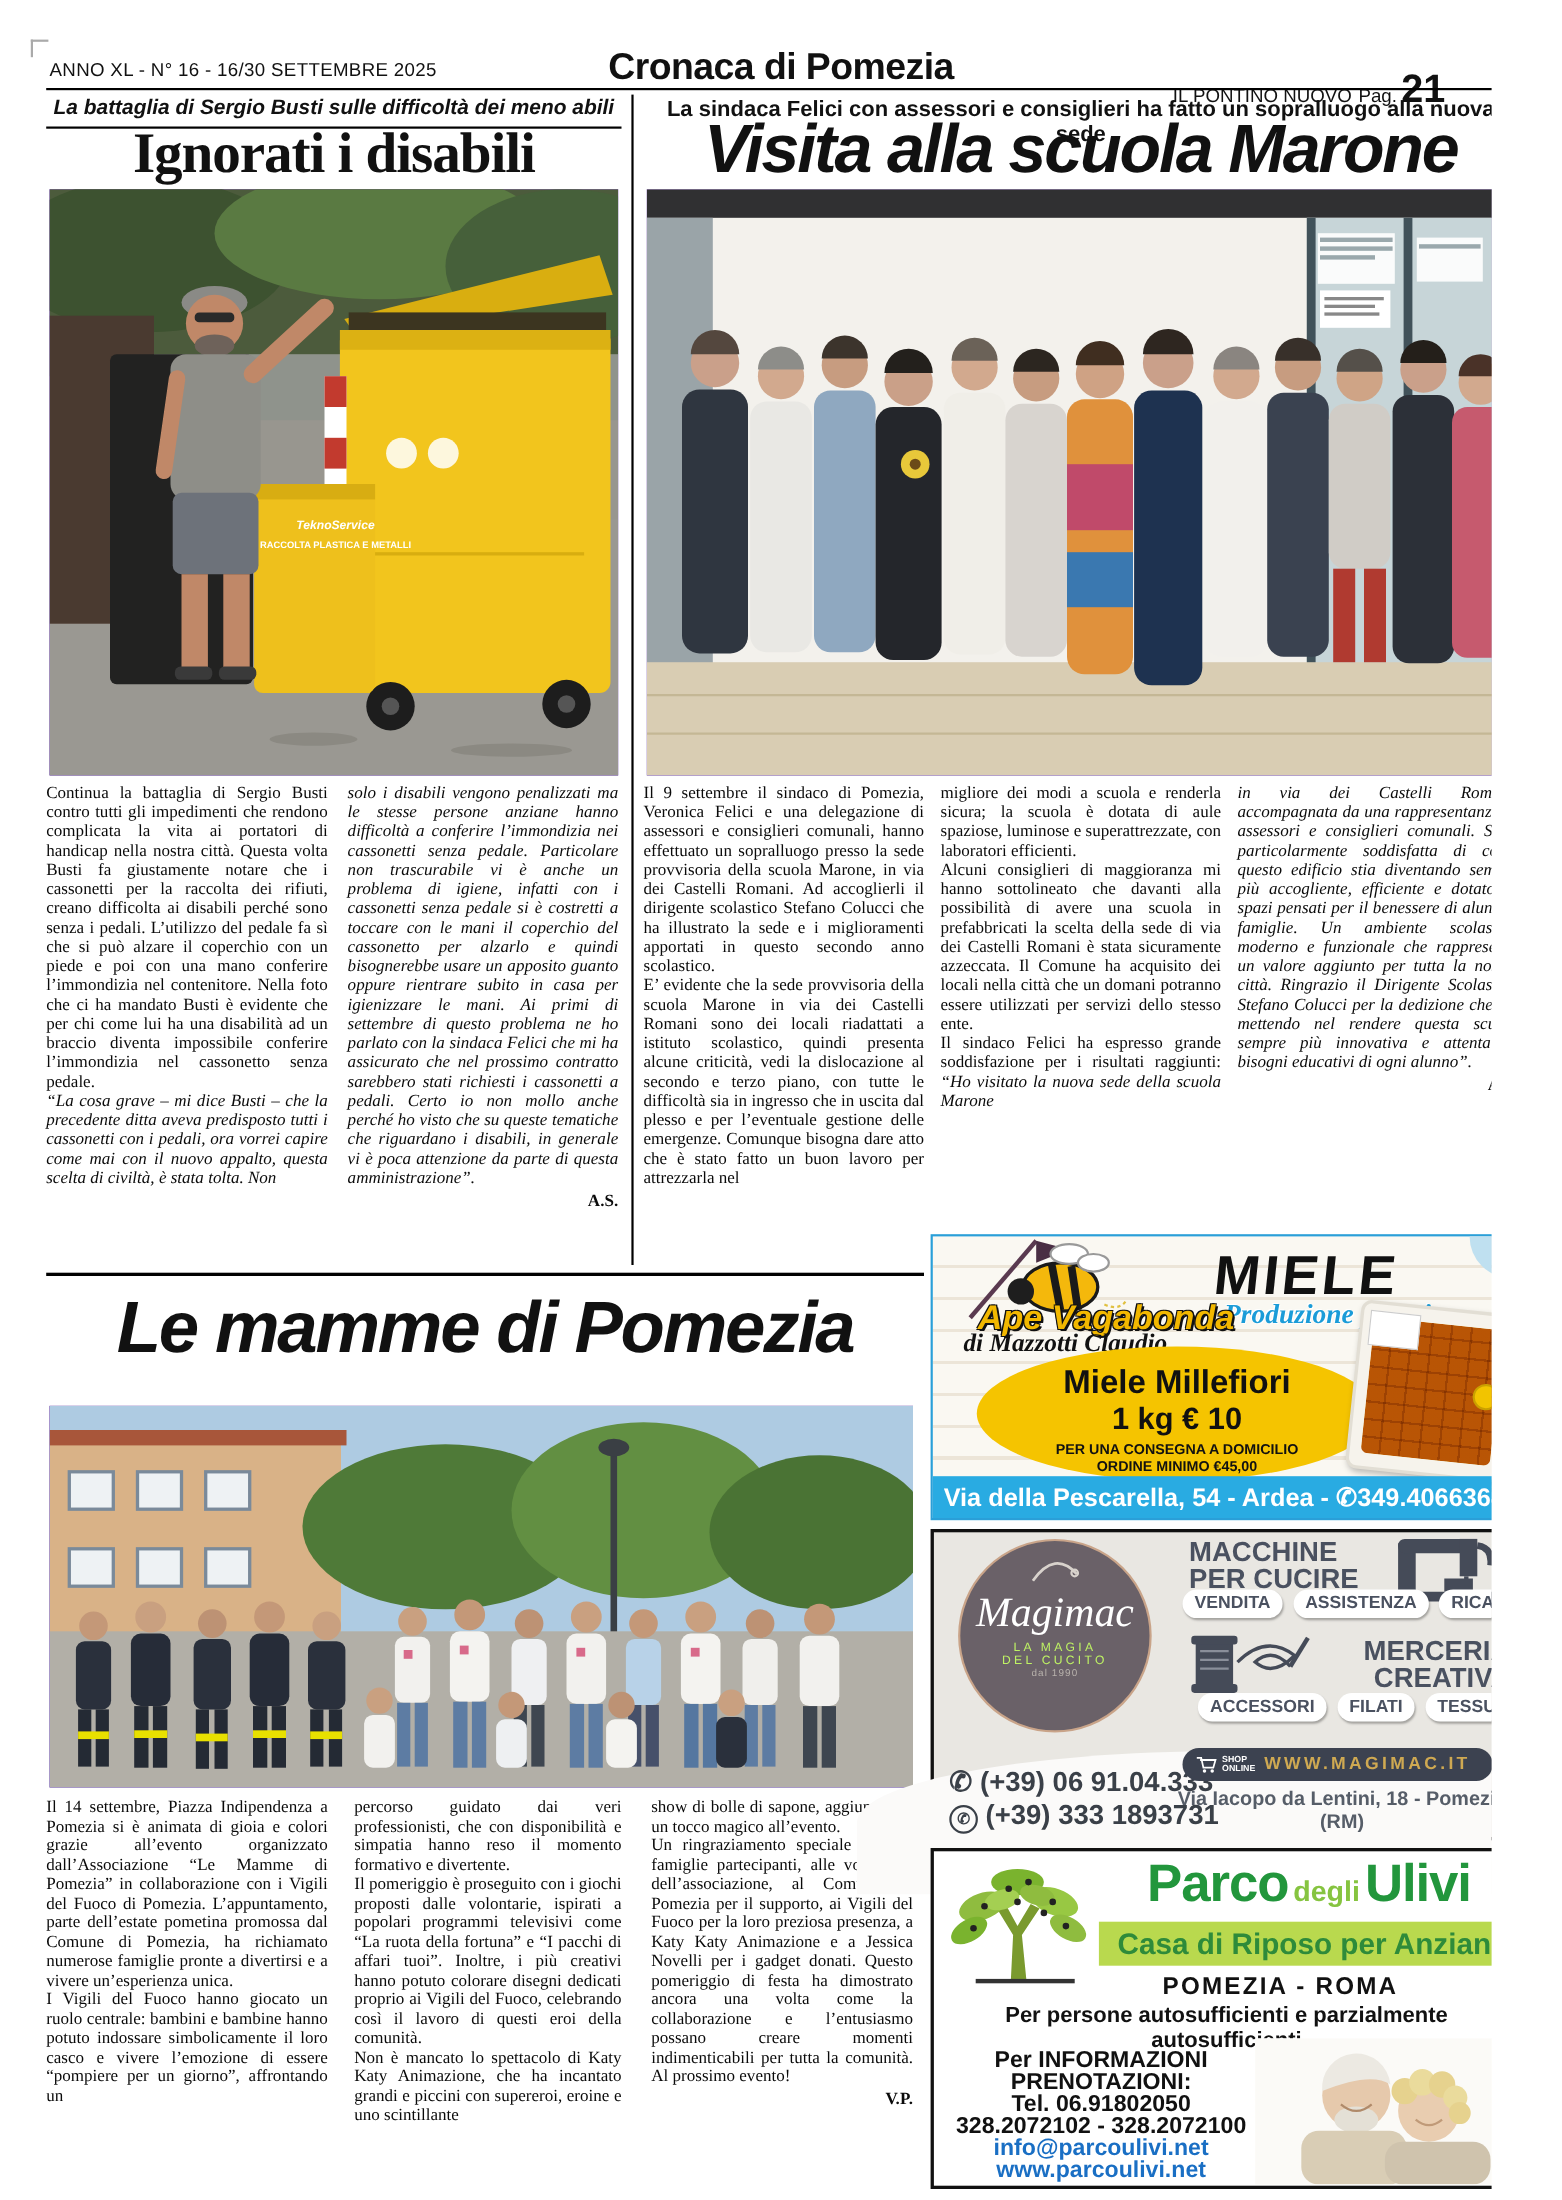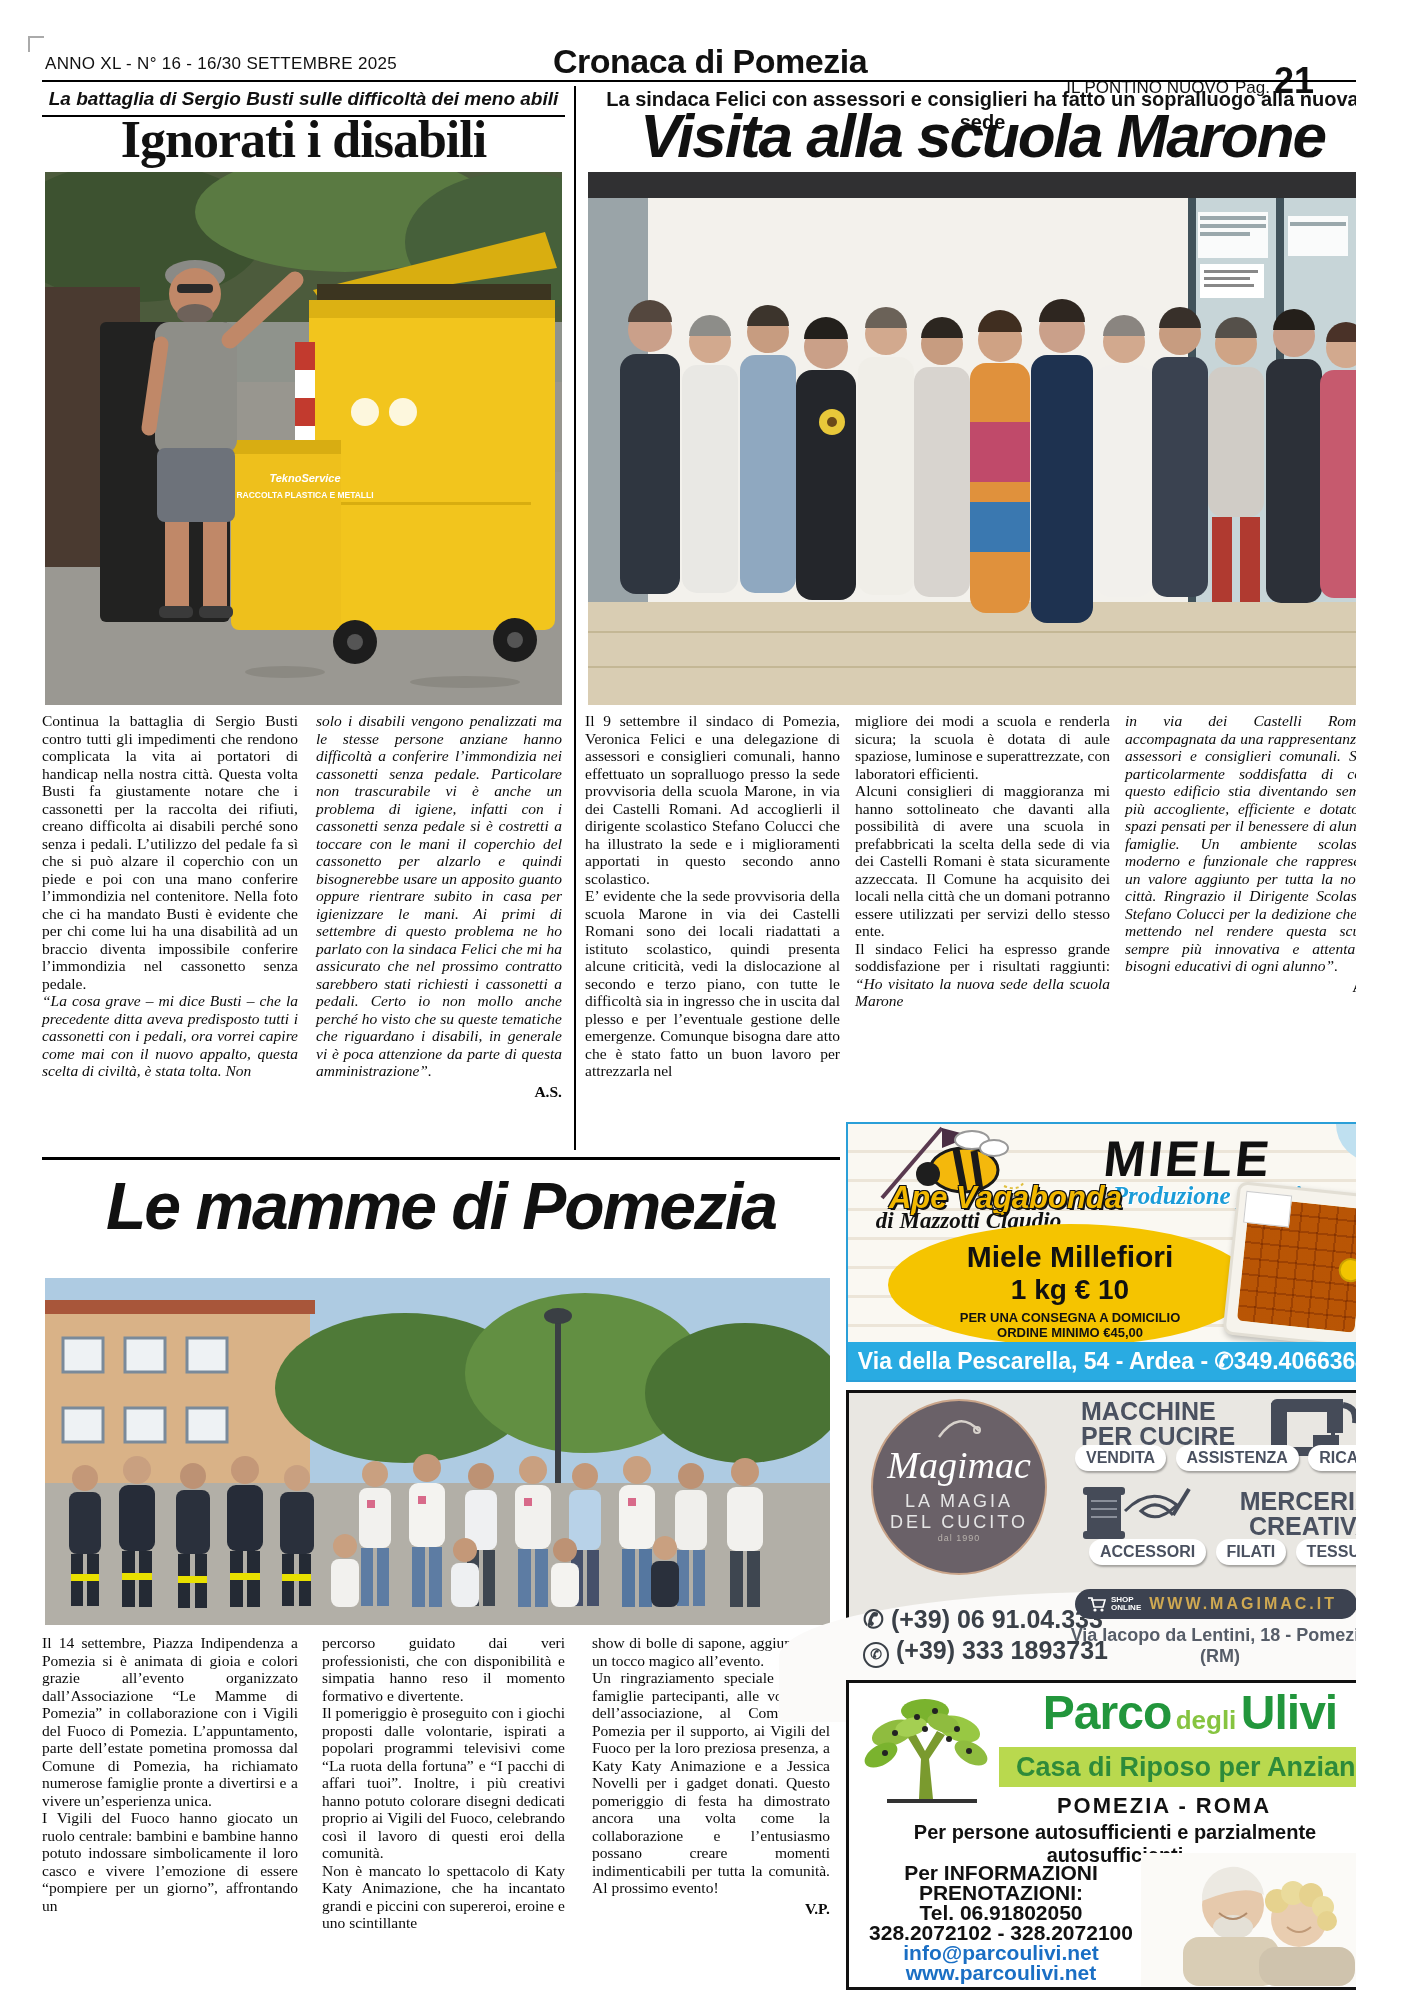--- a/index.html
+++ b/index.html
@@ -52,21 +52,21 @@
          box-shadow:2px 3px 6px rgba(0,0,0,.25);transform:rotate(6deg);}
   .honeycomb{position:absolute;inset:12px 10px 12px 10px;border-radius:6px;
      background:repeating-linear-gradient(90deg,#d99324 0 16px,#b97312 16px 18px),
                 repeating-linear-gradient(0deg,#d99324 0 14px,#b97312 14px 16px);
      background-blend-mode:multiply;}
   
   .magimac{border:3px solid #111;background:#e9e7e2;}
   .mg-circle{position:absolute;border-radius:50%;background:#6a6168;border:2px solid #c9a489;
              text-align:center;color:#fff;}
   .mg-logo{font-family:"Liberation Serif",serif;font-style:italic;font-size:38px;}
-  .mg-sub{font-size:18px;letter-spacing:3px;color:#e5e5e5;}
+  .mg-sub{font-size:11px;letter-spacing:3px;color:#bef264;}
   .mg-since{font-size:9px;color:#b8b2ac;letter-spacing:1px;}
   .mg-title{font-weight:bold;font-size:25px;line-height:25px;color:#4a5160;}
   .pill{display:inline-block;background:#fff;border-radius:15px;padding:4px 11px;
         font-weight:bold;font-size:16px;color:#4a5160;box-shadow:1px 2px 2px rgba(0,0,0,.3);
         margin-right:5px;}
   .mg-phone{font-weight:bold;font-size:25px;color:#3a4048;white-space:nowrap;}
   .mg-webbar{position:absolute;background:#3c4250;border-radius:16px;color:#fff;
              display:flex;align-items:center;padding:0 12px;}
   .mg-web{color:#cfa952;font-weight:bold;font-size:16px;letter-spacing:3px;margin-left:8px;}
   .mg-shop{font-size:8px;line-height:8px;font-weight:bold;margin-left:4px;}

